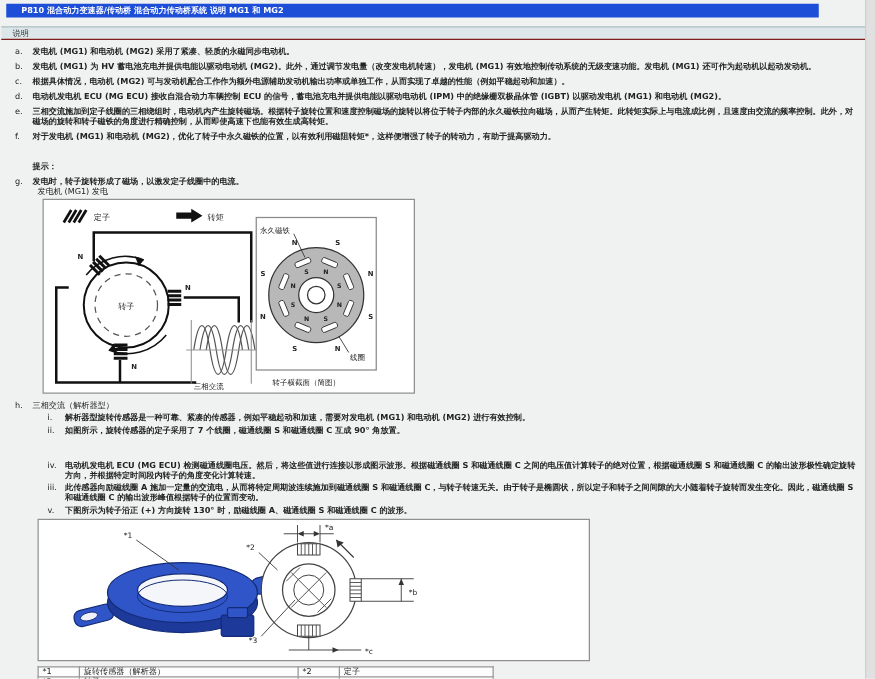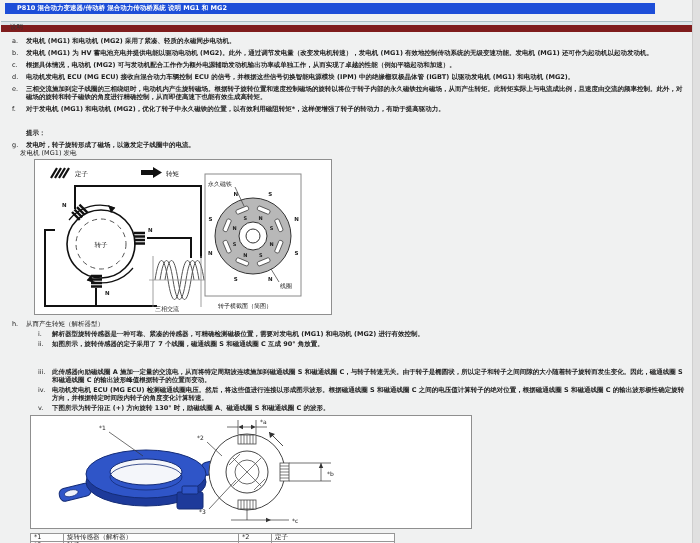--- a/index.html
+++ b/index.html
@@ -9,36 +9,36 @@
     font-family:"DejaVu Sans","Liberation Sans",sans-serif;
     font-size:6.5px;line-height:8px;
   }
   .titlebar{
     position:absolute;left:5px;top:3px;width:650px;height:11px;
     background:#1d4ed8;color:#fff;font-weight:bold;line-height:11px;
     padding-left:12px;box-sizing:border-box;white-space:nowrap;overflow:hidden;
   }
   .sectionbar{
     position:absolute;left:1px;top:21px;width:691px;height:11px;
-    background:#dde7ea;border-top:1px solid #adbfc4;border-bottom:7px solid #7f1d1d;
+    background:#dde7ea;border-top:1px solid #adbfc4;border-bottom:1px solid #7f1d1d;
     line-height:9px;padding:1px 0 0 9px;box-sizing:border-box;color:#333;
   }
   .scrollstrip{
     position:absolute;right:0;top:0;width:7px;height:543px;background:#e0e0e0;
     border-left:1px solid #cfcfcf;
   }
   .content{position:absolute;left:0;top:37px;width:688px;}
   .li{display:flex;margin-bottom:4px;}
   .li .mk{flex:none;width:14px;margin-left:12px;}
   .li .tx{flex:1;font-weight:bold;}
   .sub .mk{width:14px;margin-left:38px;}
   .hint{margin:16px 0 4px 26px;}
   .hint .hl{font-weight:bold;}
   .hint .hn{color:#2c7a2c;margin-left:7px;}
-  .gline2{margin-left:20px;}
+  .gline2{margin-left:30px;}
   .figbox{
     margin:2px 0 5px 34px;width:296px;background:#fff;
     border:1px solid #8f8f8f;
   }
   .figbox2{
     margin:3px 0 4px 30px;width:440px;background:#fff;
     border:1px solid #8f8f8f;
   }
   svg text{font-family:"DejaVu Sans","Liberation Sans",sans-serif;fill:#222;}
   table.key{
@@ -68,21 +68,21 @@
   <div class="li">
     <span class="mk">b.</span>
     <span class="tx">发电机 (MG1) 为 HV 蓄电池充电并提供电能以驱动电动机 (MG2)。此外，通过调节发电量（改变发电机转速），发电机 (MG1) 有效地控制传动系统的无级变速功能。发电机 (MG1) 还可作为起动机以起动发动机。</span>
   </div>
   <div class="li">
     <span class="mk">c.</span>
     <span class="tx">根据具体情况，电动机 (MG2) 可与发动机配合工作作为额外电源辅助发动机输出功率或单独工作，从而实现了卓越的性能（例如平稳起动和加速）。</span>
   </div>
   <div class="li">
     <span class="mk">d.</span>
-    <span class="tx">电动机发电机 ECU (MG ECU) 接收自混合动力车辆控制 ECU 的信号，并根据这些信号切换智能电源模块 (IPM) 中的绝缘栅双极晶体管 (IGBT) 以驱动发电机 (MG1) 和电动机 (MG2)。</span>
+    <span class="tx">电动机发电机 ECU (MG ECU) 接收自混合动力车辆控制 ECU 的信号，蓄电池充电并提供电能以驱动电动机 (IPM) 中的绝缘栅双极晶体管 (IGBT) 以驱动发电机 (MG1) 和电动机 (MG2)。</span>
   </div>
   <div class="li">
     <span class="mk">e.</span>
     <span class="tx">三相交流施加到定子线圈的三相绕组时，电动机内产生旋转磁场。根据转子旋转位置和速度控制磁场的旋转以将位于转子内部的永久磁铁拉向磁场，从而产生转矩。此转矩实际上与电流成比例，且速度由交流的频率控制。此外，对磁场的旋转和转子磁铁的角度进行精确控制，从而即使高速下也能有效生成高转矩。</span>
   </div>
   <div class="li" style="margin-bottom:1px">
     <span class="mk">f.</span>
     <span class="tx">对于发电机 (MG1) 和电动机 (MG2)，优化了转子中永久磁铁的位置，以有效利用磁阻转矩*，这样便增强了转子的转动力，有助于提高驱动力。</span>
   </div>
   <div class="hint">
@@ -196,37 +196,37 @@
       <text x="173" y="26" font-size="6">永久磁铁</text>
       <path d="M200 27 L209 46" stroke="#333" stroke-width="0.7" fill="none"></path>
       <text x="245" y="128" font-size="6">线圈</text>
       <path d="M244 122 L236 109" stroke="#333" stroke-width="0.7" fill="none"></path>
       <text x="183" y="148" font-size="6">转子横截面（简图）</text>
     </svg>
   </div>
 
   <div class="h-head">
     <span class="mk">h.</span>
-    <span class="tx">从而产生转矩（解析器型）</span>
+    <span class="tx">三相交流（解析器型）</span>
   </div>
   <div class="li sub" style="margin-bottom:2px">
     <span class="mk">i.</span>
-    <span class="tx">解析器型旋转传感器是一种可靠、紧凑的传感器，可精确检测磁极位置，需要对发电机 (MG1) 和电动机 (MG2) 进行有效控制。</span>
+    <span class="tx">解析器型旋转传感器是一种可靠、紧凑的传感器，例如平稳起动和加速，需要对发电机 (MG1) 和电动机 (MG2) 进行有效控制。</span>
   </div>
   <div class="li sub" style="margin-bottom:20px">
     <span class="mk">ii.</span>
     <span class="tx">如图所示，旋转传感器的定子采用了 7 个线圈，磁通线圈 S 和磁通线圈 C 互成 90° 角放置。</span>
   </div>
   <div class="li sub" style="margin-bottom:2px">
+    <span class="mk">iv.</span>
+    <span class="tx">电动机发电机 ECU (MG ECU) 检测磁通线圈电压。然后，将这些值进行连接以形成图示波形。根据磁通线圈 S 和磁通线圈 C 之间的电压值计算转子的绝对位置，根据磁通线圈 S 和磁通线圈 C 的输出波形极性确定旋转方向，并根据特定时间段内转子的角度变化计算转速。</span>
+  </div>
+  <div class="li sub" style="margin-bottom:2px">
     <span class="mk">iii.</span>
     <span class="tx">此传感器向励磁线圈 A 施加一定量的交流电，从而将特定周期波连续施加到磁通线圈 S 和磁通线圈 C，与转子转速无关。由于转子是椭圆状，所以定子和转子之间间隙的大小随着转子旋转而发生变化。因此，磁通线圈 S 和磁通线圈 C 的输出波形峰值根据转子的位置而变动。</span>
-  </div>
-  <div class="li sub" style="margin-bottom:2px">
-    <span class="mk">iv.</span>
-    <span class="tx">电动机发电机 ECU (MG ECU) 检测磁通线圈电压。然后，将这些值进行连接以形成图示波形。根据磁通线圈 S 和磁通线圈 C 之间的电压值计算转子的绝对位置，根据磁通线圈 S 和磁通线圈 C 的输出波形极性确定旋转方向，并根据特定时间段内转子的角度变化计算转速。</span>
   </div>
   <div class="li sub" style="margin-bottom:2px">
     <span class="mk">v.</span>
     <span class="tx">下图所示为转子沿正 (+) 方向旋转 130° 时，励磁线圈 A、磁通线圈 S 和磁通线圈 C 的波形。</span>
   </div>
 
   <div class="figbox2">
     <svg width="440" height="110" viewBox="0 0 440 110">
 
       <g>

